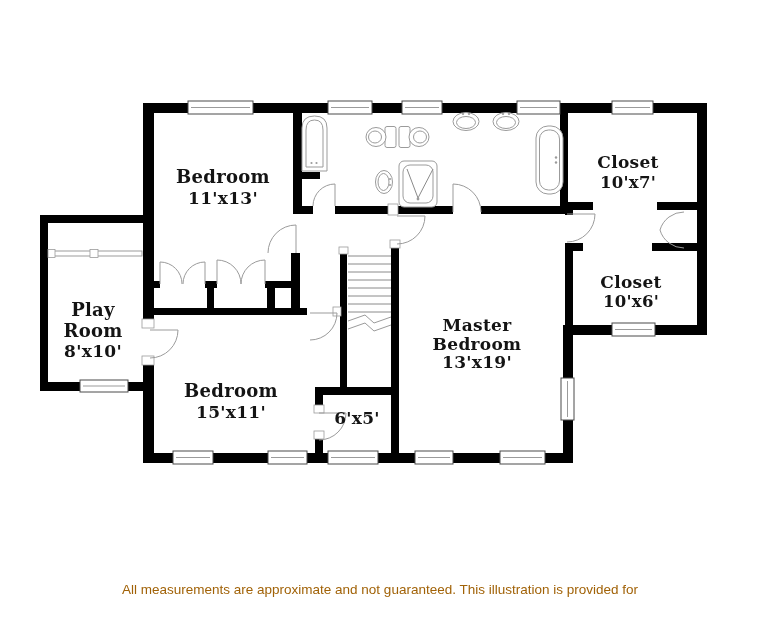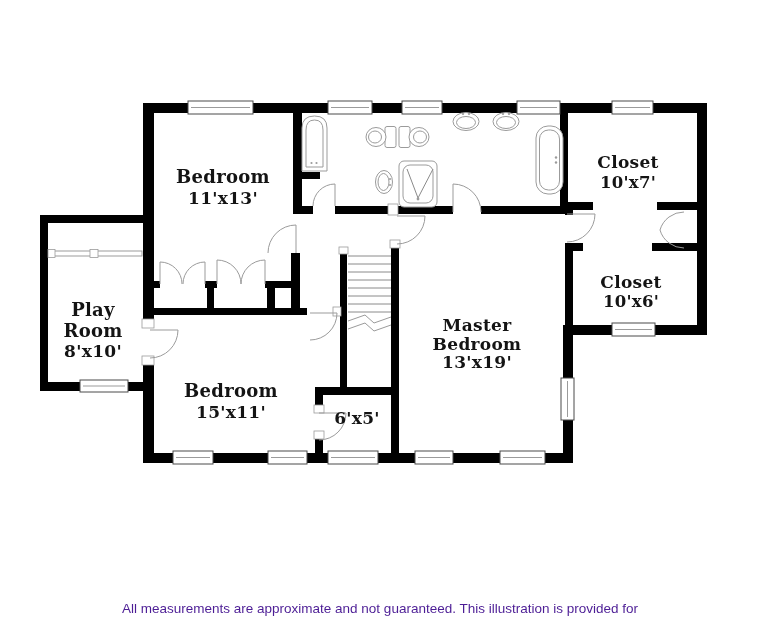--- a/index.html
+++ b/index.html
@@ -11,22 +11,22 @@
   .win-inner{fill:none;stroke:#9b9b9b;stroke-width:1;}
   .jamb{fill:#ffffff;stroke:#9b9b9b;stroke-width:0.8;}
   .door{stroke:#9b9b9b;stroke-width:1;fill:none;}
   .fix{stroke:#9b9b9b;stroke-width:1;fill:#ffffff;}
   .fixn{stroke:#9b9b9b;stroke-width:1;fill:none;}
   .fixdot{fill:#9b9b9b;}
   .tread{stroke:#8a8a8a;stroke-width:1;}
   .roomlabel{font-family:"DejaVu Serif","Liberation Serif",serif;font-weight:bold;
              fill:#141414;letter-spacing:0.3px;}
   .fs18{font-size:18px;} .fs17{font-size:17px;} .fs16{font-size:16.5px;}
-  .footer{position:absolute;top:598px;left:0;width:760px;text-align:center;
-          color:#4c1d95;font-size:13.5px;line-height:21px;}
+  .footer{position:absolute;top:579px;left:0;width:760px;text-align:center;
+          color:#a16207;font-size:13.5px;line-height:21px;}
 </style>
 </head>
 <body>
 
 <div class="page">
 <svg class="plan-svg" width="760" height="560" viewBox="0 0 760 560">
 
   <g>
     <rect class="wall" x="143" y="103" width="45" height="10"></rect>
     <rect class="wall" x="253" y="103" width="75" height="10"></rect>

